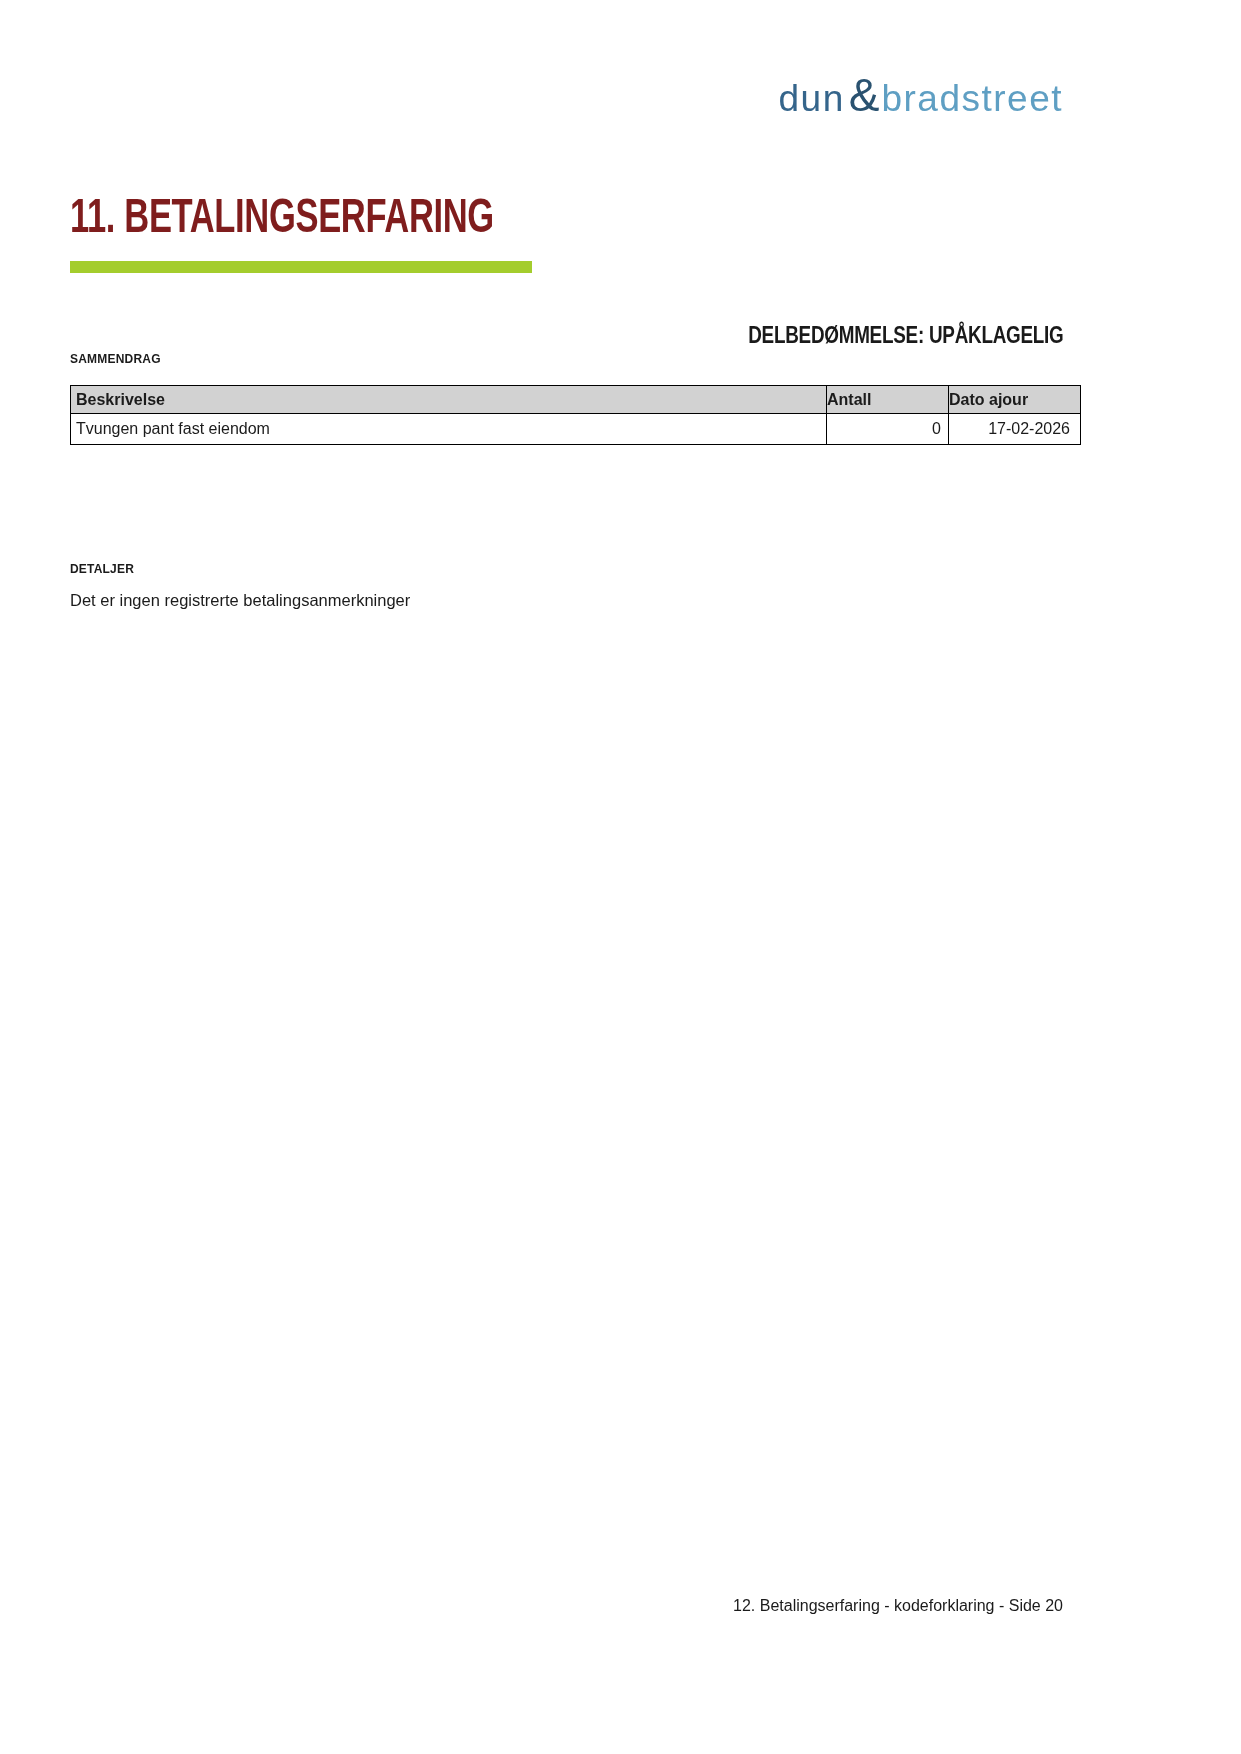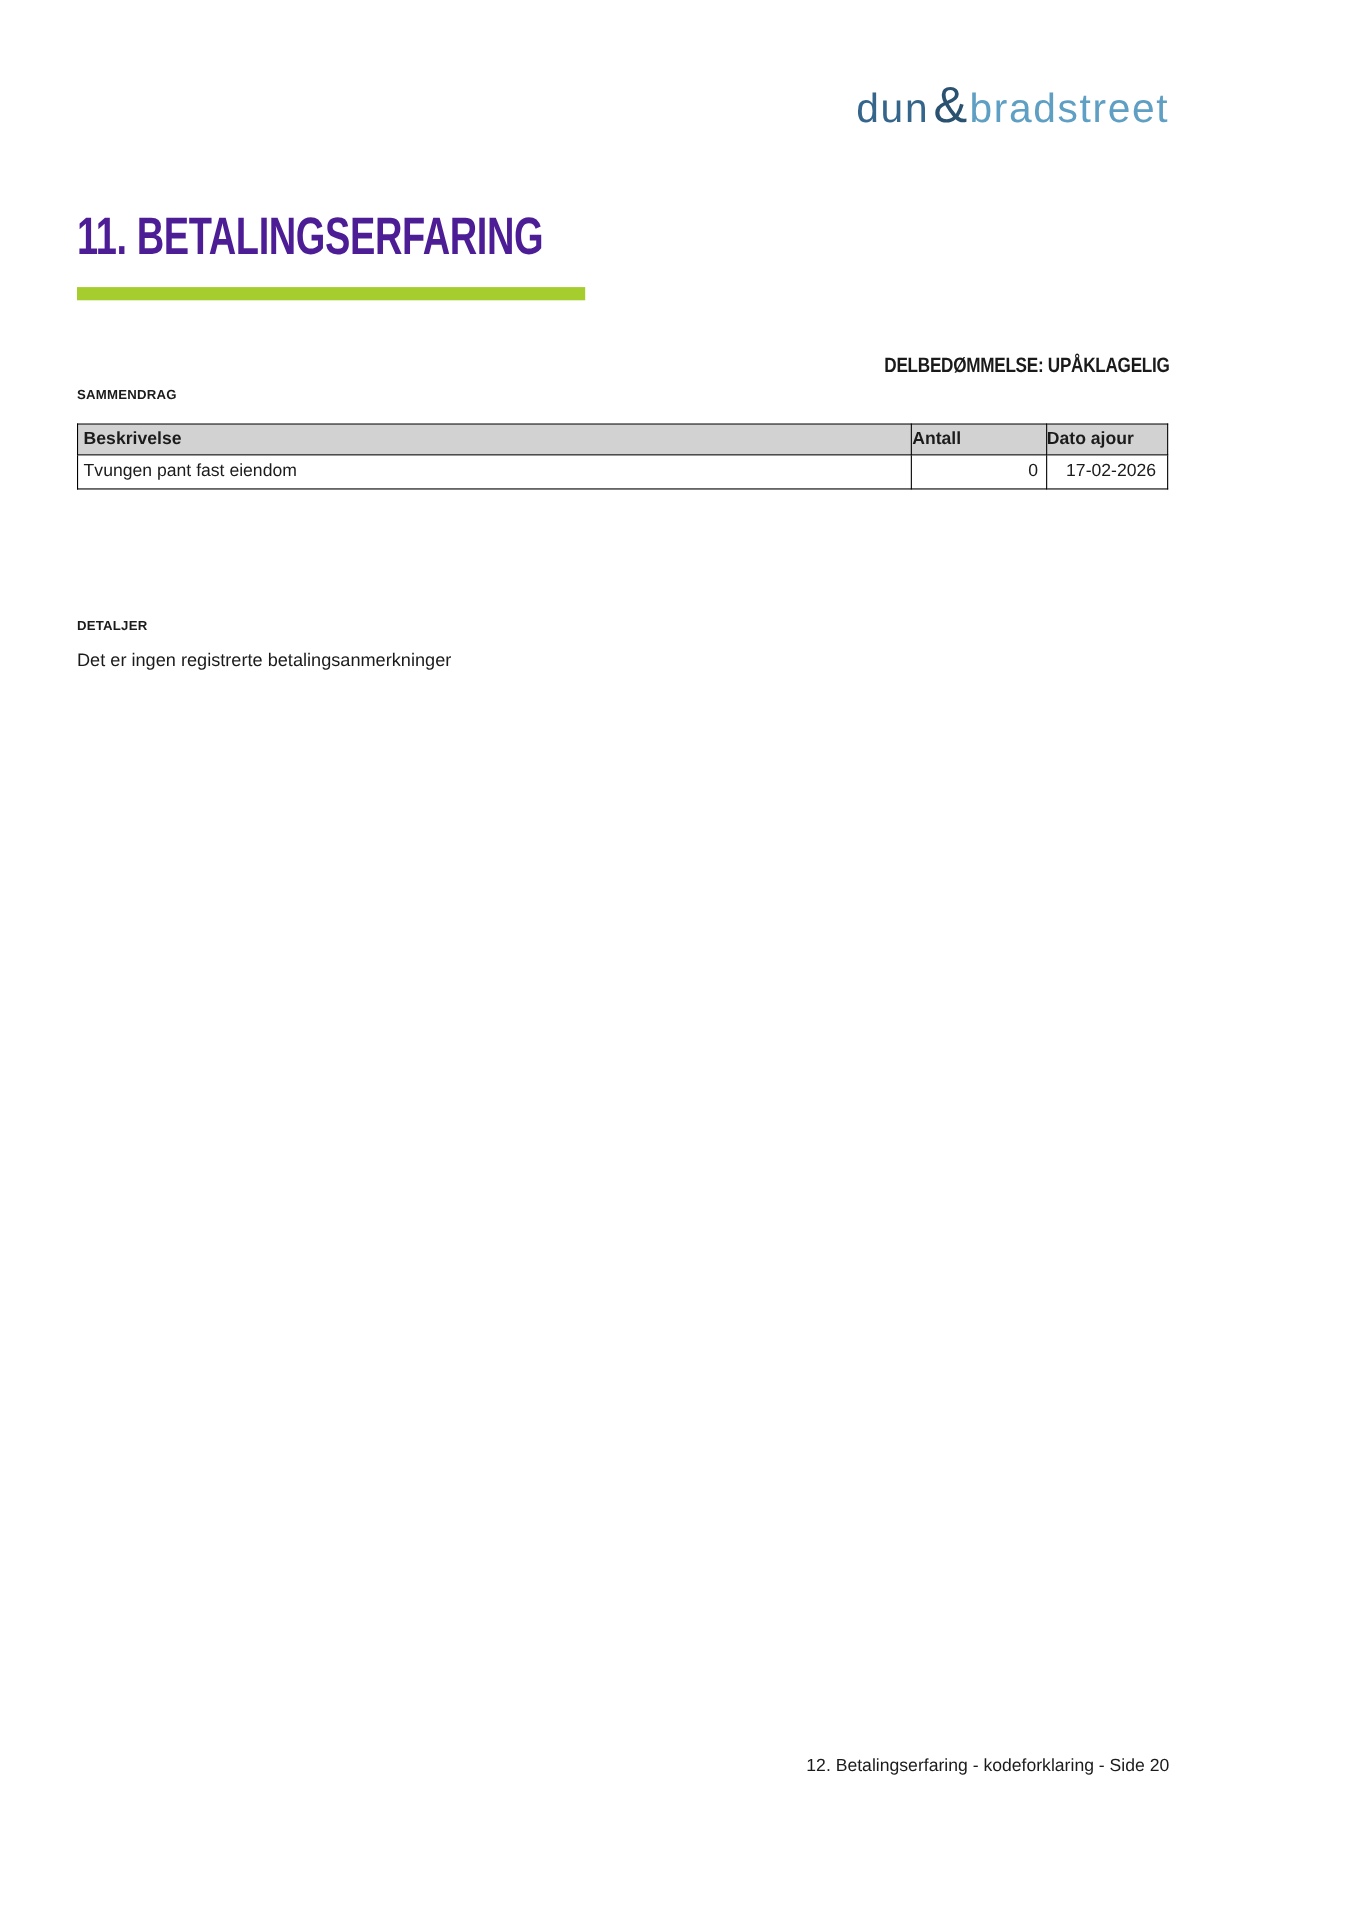--- a/index.html
+++ b/index.html
@@ -56,21 +56,21 @@
   }
 
   
   .section-title{
     position:absolute;
     left:70px;
     top:192px;
     font-size:48px;
     font-weight:700;
     line-height:1.0;
-    color:#4c1d95;
+    color:#7f1d1d;
     white-space:nowrap;
   }
   .condensed-l{
     display:inline-block;
     transform:scaleX(0.72);
     transform-origin:0 50%;
     letter-spacing:-0.5px;
   }
   .accent-bar{
     position:absolute;
@@ -79,21 +79,21 @@
     width:462px;
     height:12px;
     background:var(--accent-green);
   }
 
   
   .assessment{
     position:absolute;
     top:322px;
     right:178px;
-    font-size:19px;
+    font-size:23px;
     font-weight:700;
     color:#1a1a1a;
     white-space:nowrap;
     text-align:right;
   }
   .condensed-r{
     display:inline-block;
     transform:scaleX(0.82);
     transform-origin:100% 50%;
     letter-spacing:-0.3px;
@@ -128,21 +128,21 @@
     font-weight:700;
     height:28px;
     text-align:left;
   }
   .summary-table tbody td{
     height:31px;
     font-weight:400;
   }
   .col-desc{width:756px;margin-top:28px;}
   .col-num{width:122px;}
-  .col-date{width:110px;}
+  .col-date{width:132px;}
   .cell-desc{padding-left:5px;text-align:left;}
   .cell-num{padding-right:7px;text-align:right;}
   .cell-date{padding-right:10px;text-align:right;}
 
   
   .details-heading{
     position:absolute;
     left:70px;
     top:562px;
     font-size:12px;

